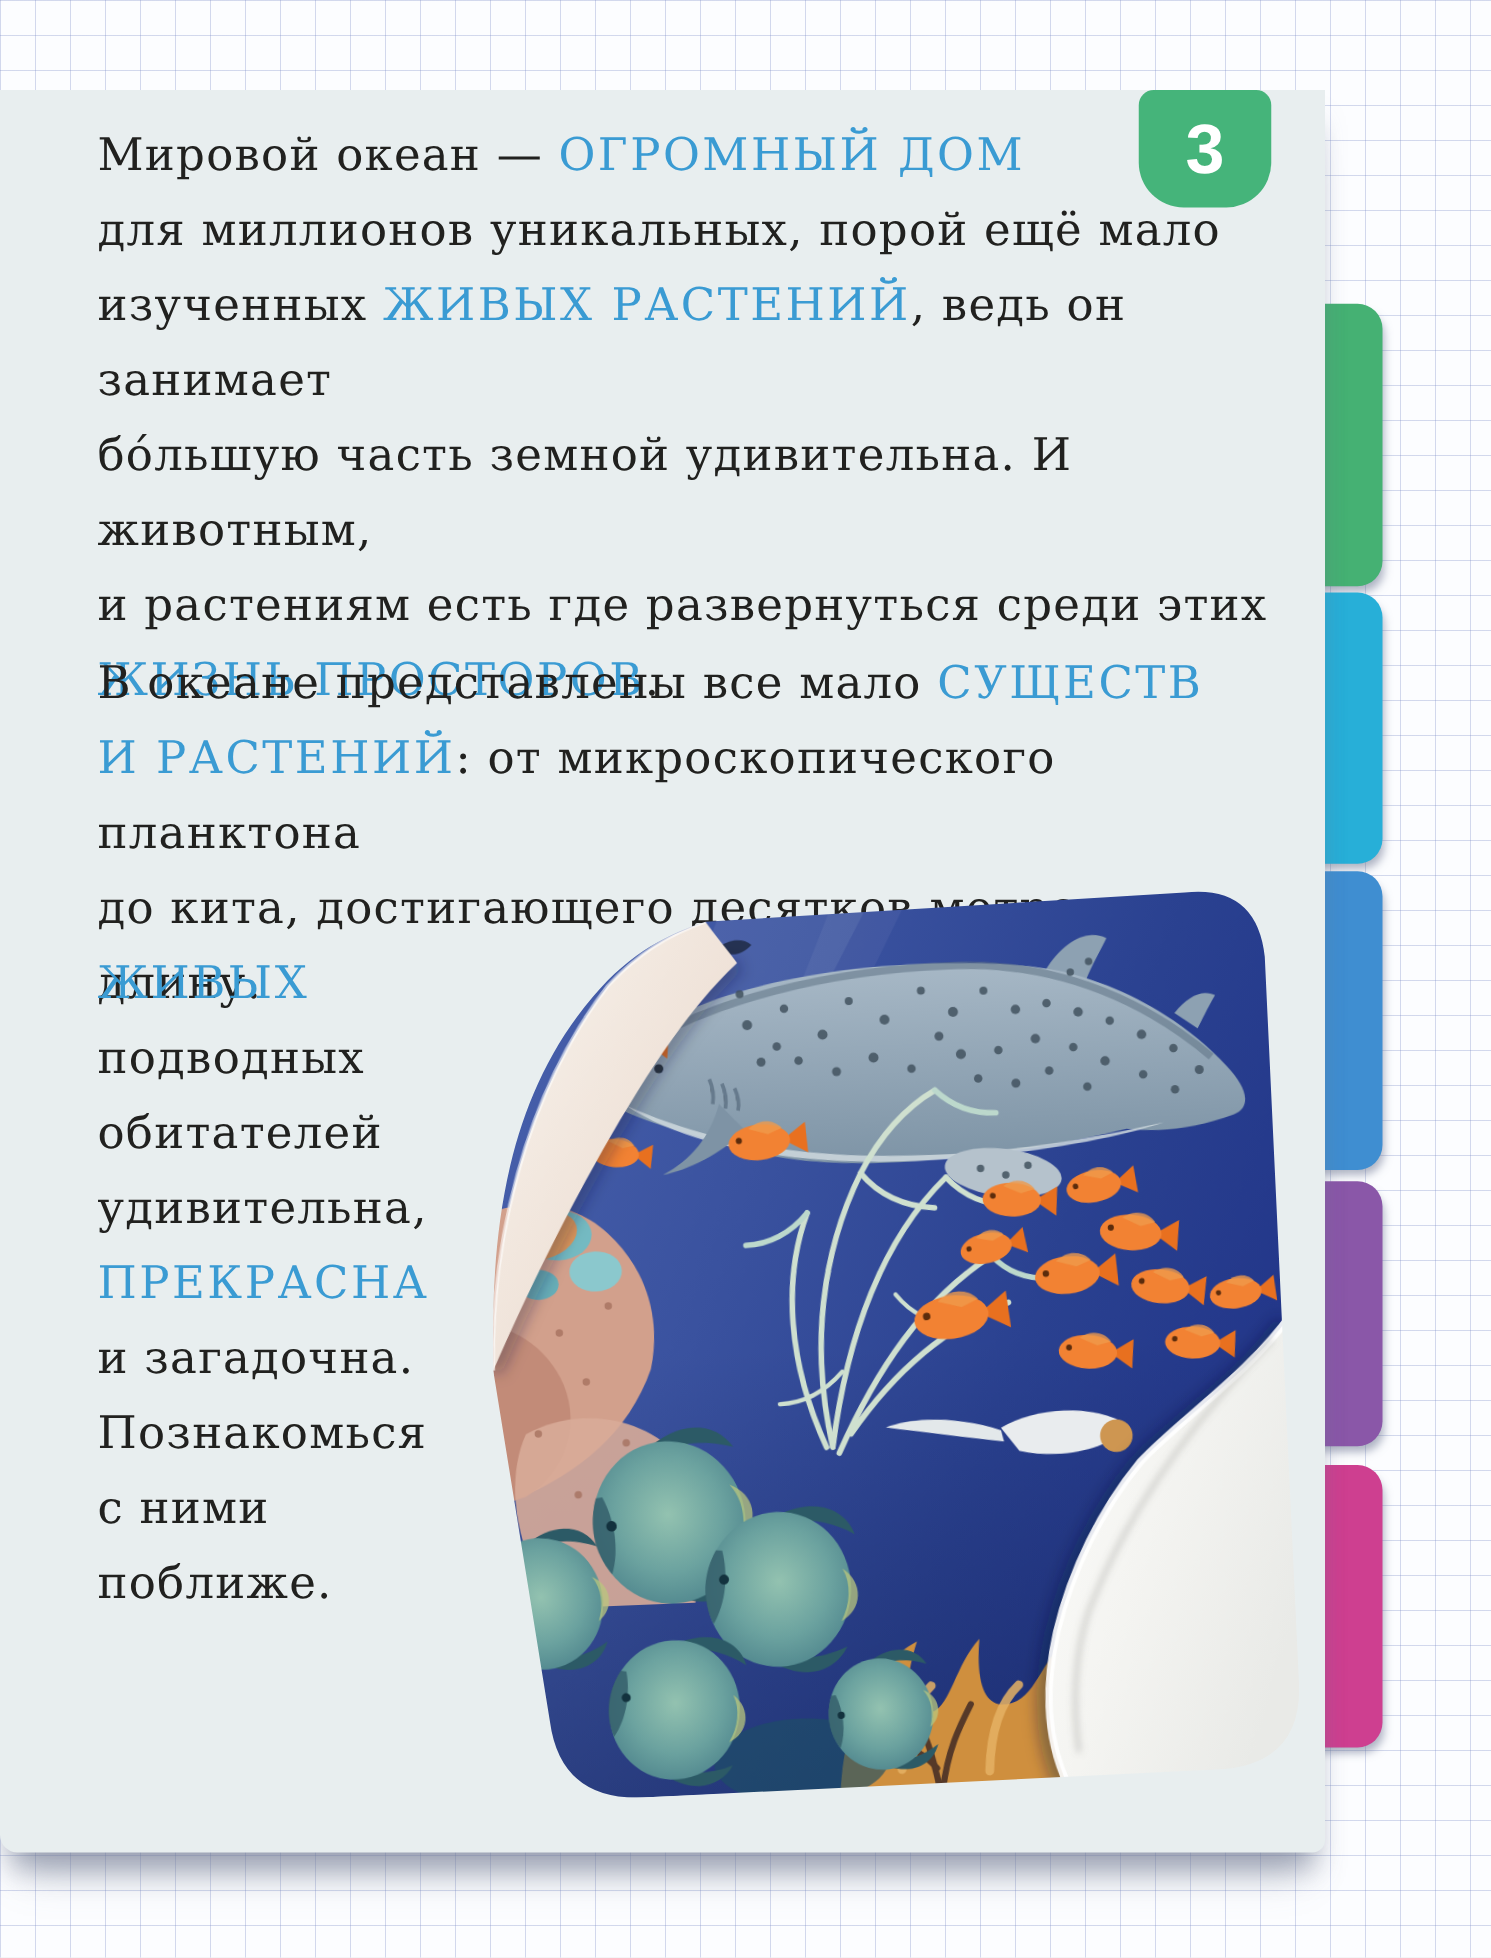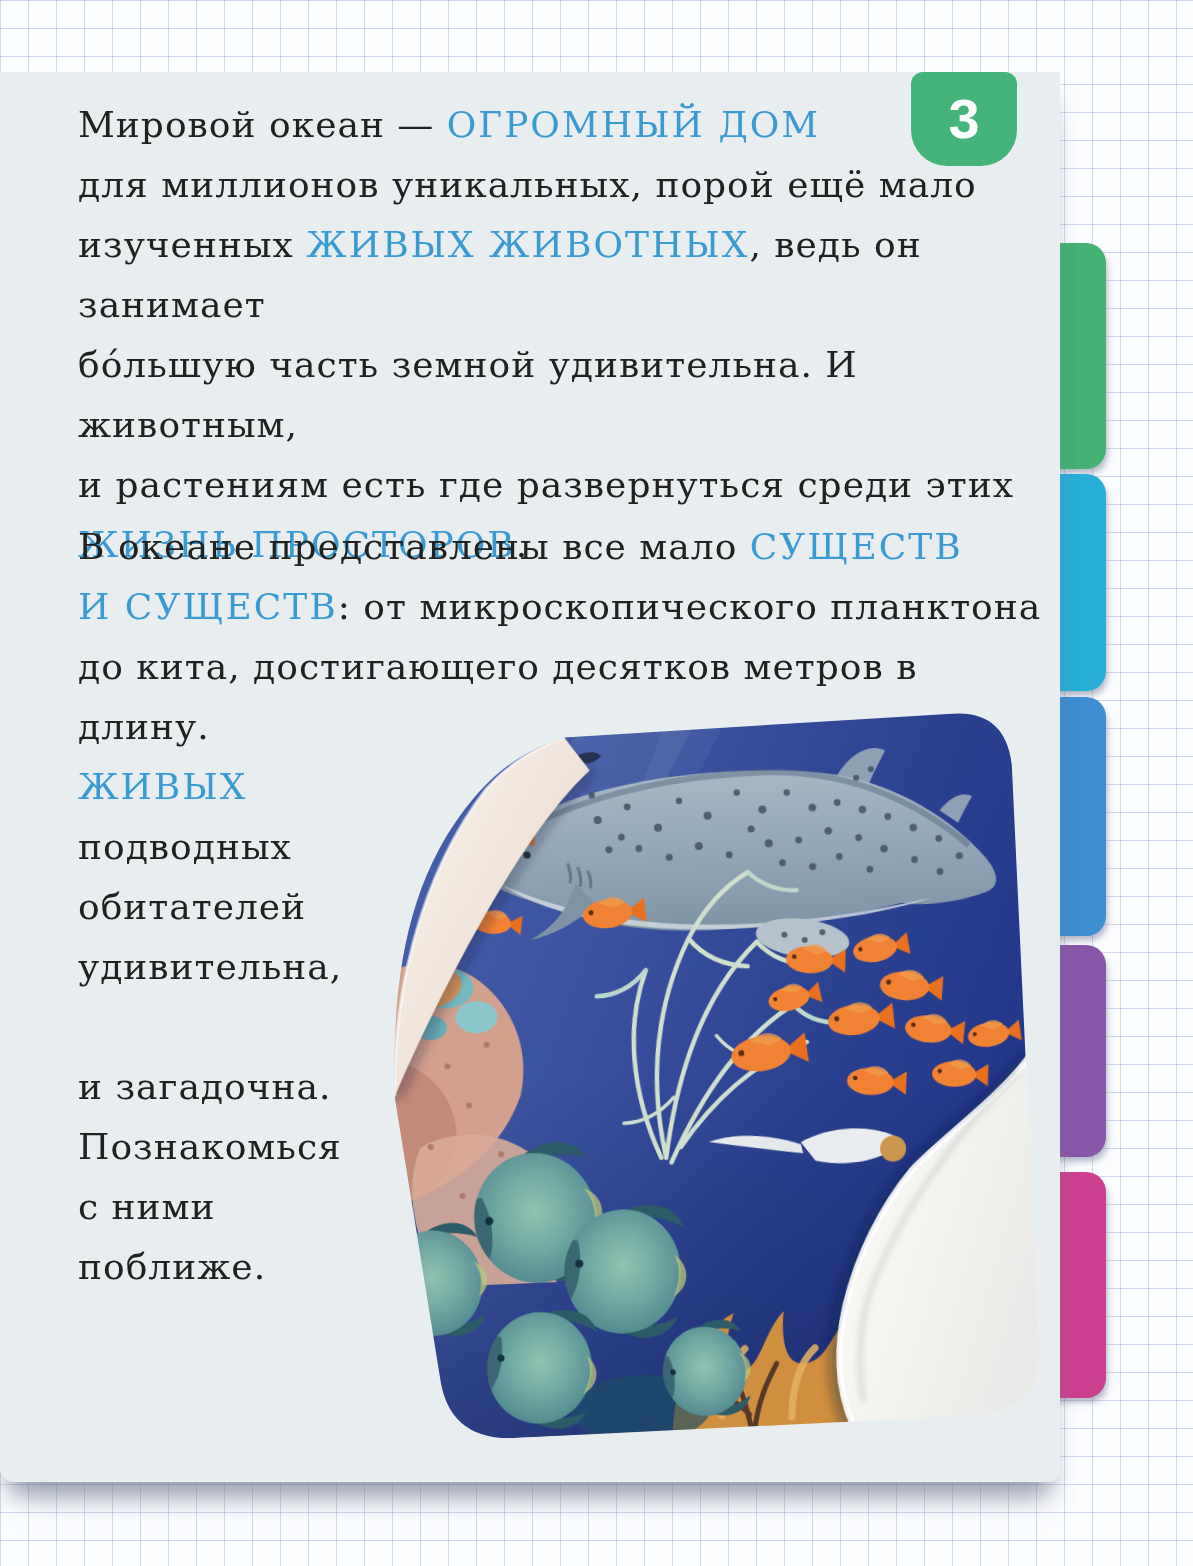--- a/index.html
+++ b/index.html
@@ -100,31 +100,31 @@
 <div class="tab tab-5" style="background: rgb(206, 63, 144);"></div>
 
 <div class="card">
 
   <div class="badge">
     <span>3</span>
   </div>
 
   <p class="para para-1"><span class="seg-dark">Мировой океан — </span><span class="seg-accent">ОГРОМНЫЙ ДОМ</span><span class="seg-dark">
 для миллионов уникальных, порой ещё мало
-изученных </span><span class="seg-accent">ЖИВЫХ ЖИВОТНЫХ</span><span class="seg-dark">, ведь он занимает
+изученных </span><span class="seg-accent">ЖИВЫХ РАСТЕНИЙ</span><span class="seg-dark">, ведь он занимает
 бо́льшую часть земной удивительна. И животным,
 и растениям есть где развернуться среди этих
 </span><span class="seg-accent">ЖИЗНЬ ПРОСТОРОВ</span><span class="seg-dark">.</span></p>
   <p class="para para-2"><span class="seg-dark">В океане представлены все мало </span><span class="seg-accent">СУЩЕСТВ</span><span class="seg-dark">
-</span><span class="seg-accent">И СУЩЕСТВ</span><span class="seg-dark">: от микроскопического планктона
+</span><span class="seg-accent">И РАСТЕНИЙ</span><span class="seg-dark">: от микроскопического планктона
 до кита, достигающего десятков метров в длину.</span></p>
   <p class="para para-3"><span class="seg-accent">ЖИВЫХ</span><span class="seg-dark"> подводных
 обитателей
 удивительна,
-</span><span class="seg-dark">
+</span><span class="seg-accent">ПРЕКРАСНА</span><span class="seg-dark">
 и загадочна.
 Познакомься
 с ними
 поближе.</span></p>
 
   <div class="photo">
     <svg viewBox="0 0 656 718">
       <defs>
         <linearGradient id="water" x1="0" y1="0" x2="1" y2="0.45">
           <stop offset="0" stop-color="#4a63ae"></stop>

